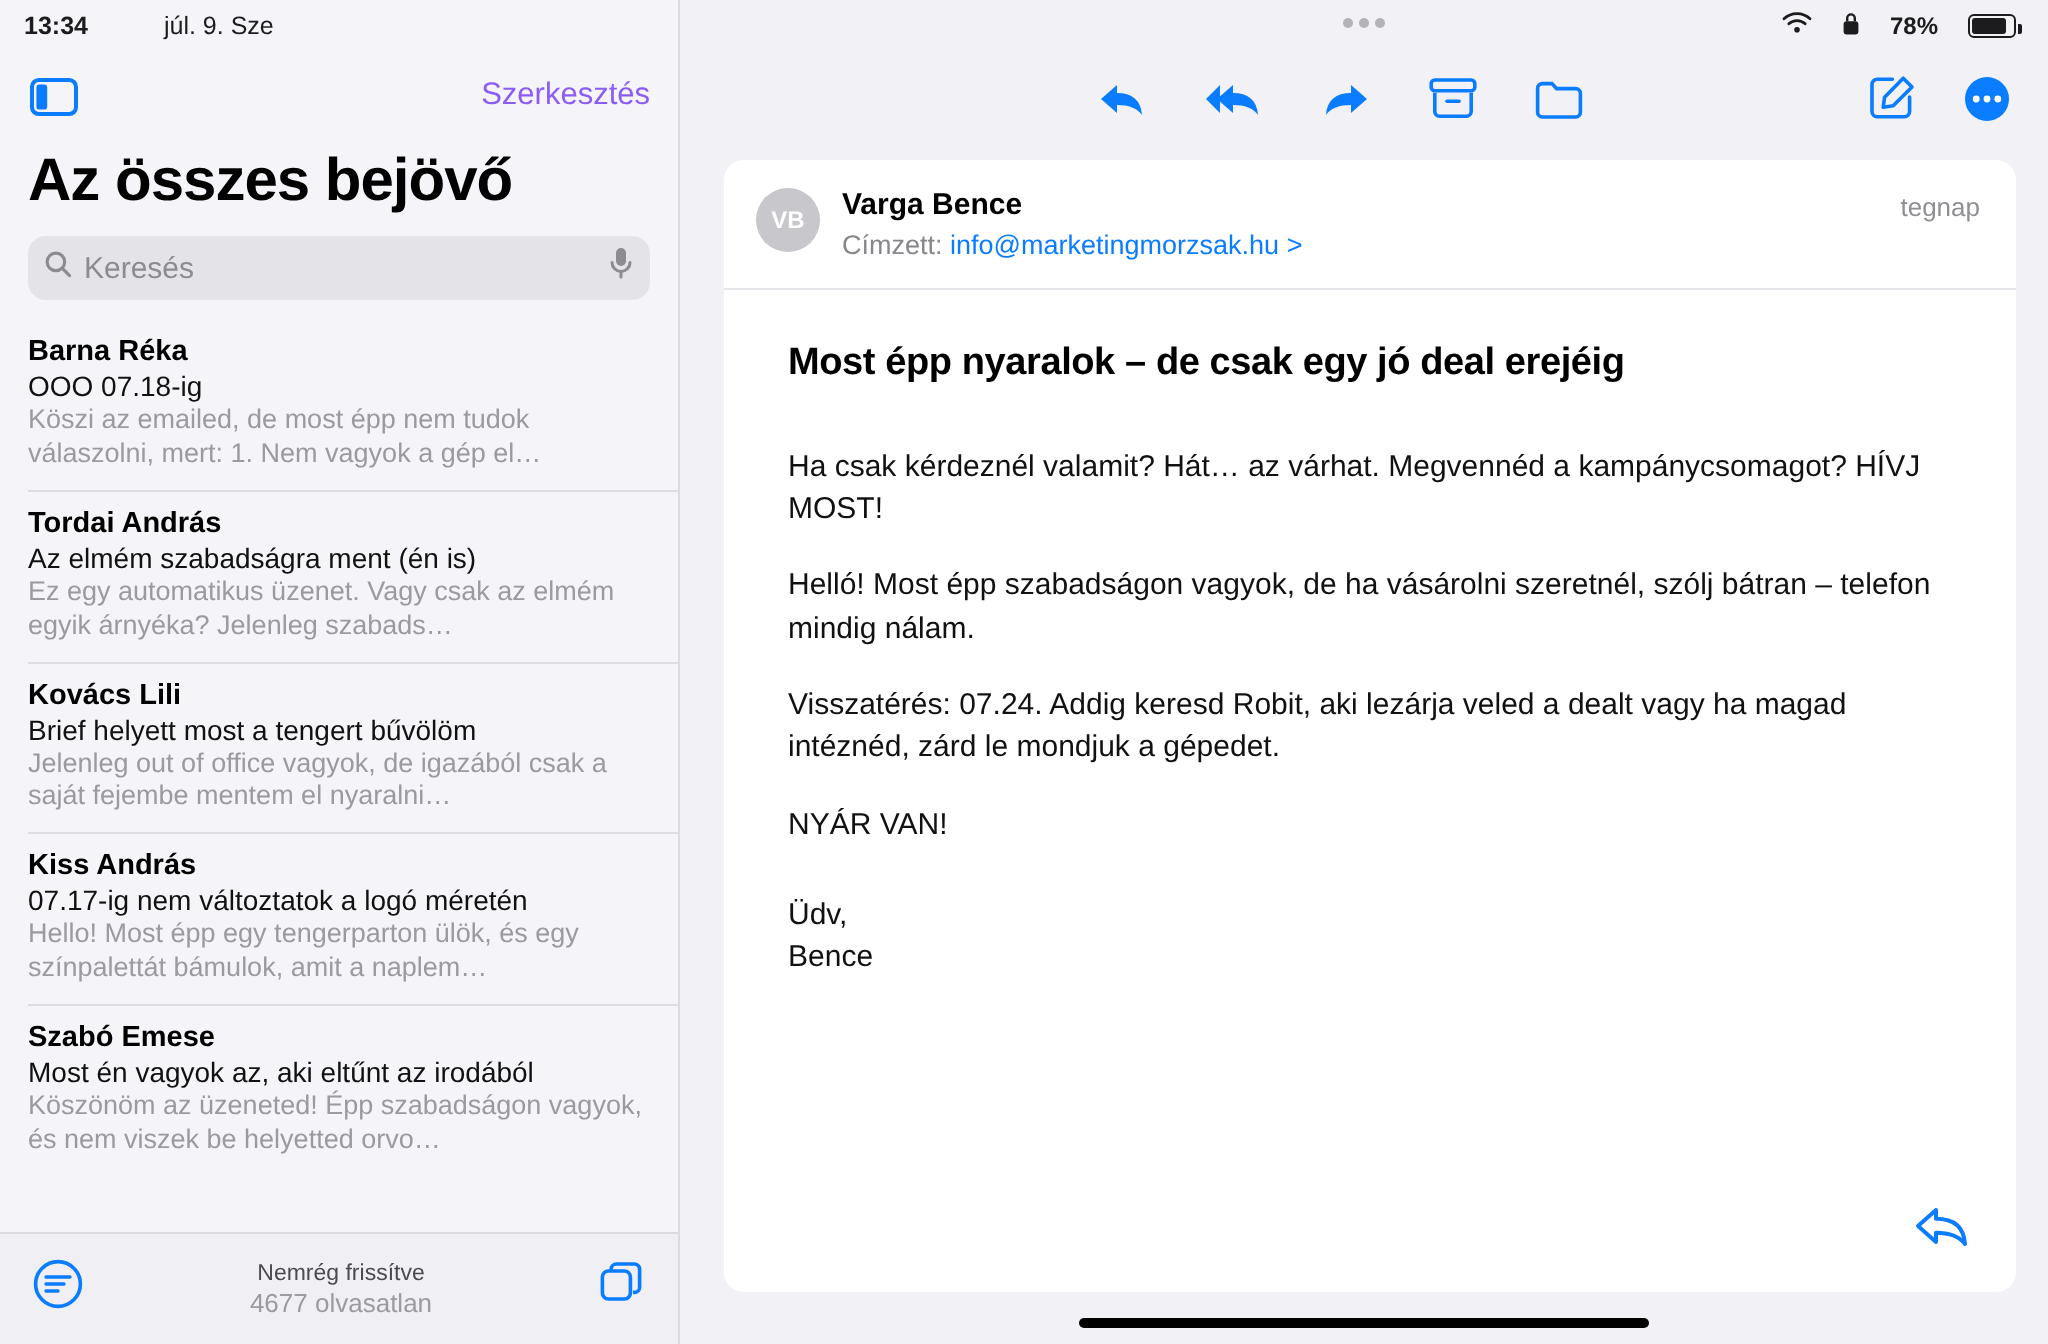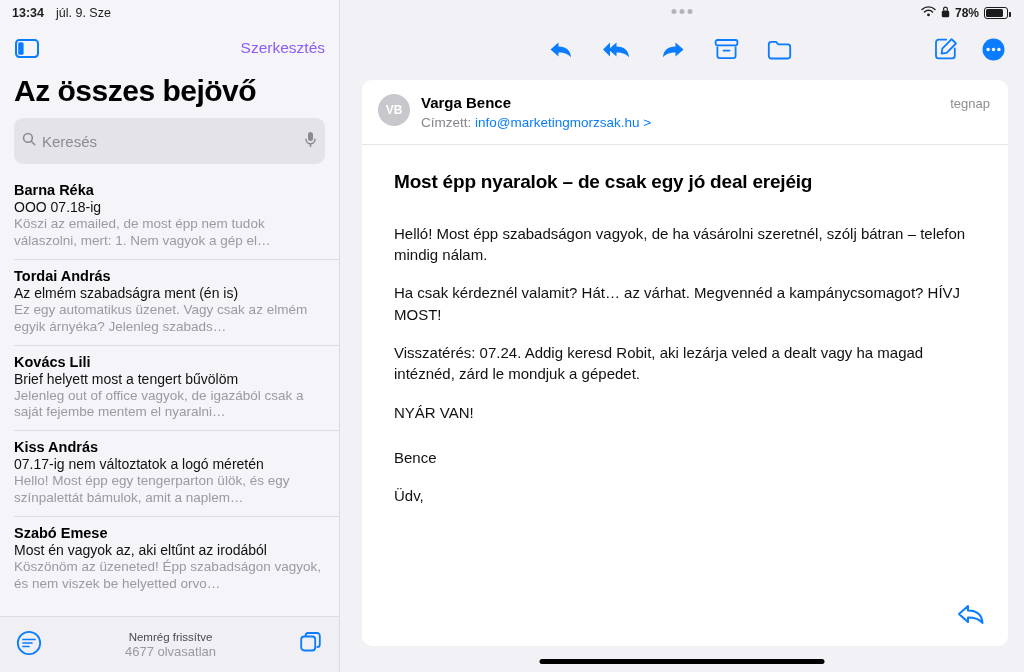--- a/index.html
+++ b/index.html
@@ -28,20 +28,21 @@
   }
 
   .status-bar {
     height: 26px;
     display: flex;
     align-items: center;
     padding: 0 10px 0 12px;
     font-size: 12.5px;
     color: #1c1c1e;
     font-weight: 600;
+    gap: 26px;
   }
   .status-bar .time { margin-right: 12px; }
   .status-bar .date { font-weight: 400; color: #1c1c1e; }
 
   .left-toolbar {
     height: 44px;
     display: flex;
     align-items: center;
     justify-content: space-between;
     padding: 0 14px 0 14px;
@@ -60,21 +61,21 @@
     font-weight: 700;
     letter-spacing: -0.5px;
     color: #000;
     padding: 4px 14px 10px 14px;
   }
 
   .search-wrap {
     padding: 0 14px 10px 14px;
   }
   .search-box {
-    height: 46px;
+    height: 32px;
     background: #e4e3e8;
     border-radius: 9px;
     display: flex;
     align-items: center;
     padding: 0 8px;
     gap: 6px;
     justify-content: flex-end;
   }
   .search-placeholder {
     flex: 1;
@@ -166,21 +167,21 @@
   .grabber i {
     display: block;
     width: 5px; height: 5px;
     border-radius: 50%;
     background: #b4b3b8;
   }
   .status-right {
     margin-left: auto;
     display: flex;
     align-items: center;
-    gap: 5px;
+    gap: 15px;
     font-size: 12px;
     font-weight: 600;
     color: #1c1c1e;
   }
   .battery-shell {
     width: 24px; height: 12px;
     border: 1.3px solid #1c1c1e;
     border-radius: 3px;
     position: relative;
     display: inline-block;
@@ -489,27 +490,27 @@
             <span>Címzett:</span>
             <span class="addr">info@marketingmorzsak.hu</span>
             <span class="chev">&gt;</span>
           </div>
         </div>
         <div class="hdr-date">tegnap</div>
       </div>
 
       <div class="msg-body">
         <div class="msg-subject">Most épp nyaralok – de csak egy jó deal erejéig</div>
+        <p class="msg-p">Ha csak kérdeznél valamit? Hát… az várhat. Megvennéd a kampánycsomagot? HÍVJ MOST!</p>
         <p class="msg-p">Helló! Most épp szabadságon vagyok, de ha vásárolni szeretnél, szólj bátran – telefon mindig nálam.</p>
-        <p class="msg-p">Ha csak kérdeznél valamit? Hát… az várhat. Megvennéd a kampánycsomagot? HÍVJ MOST!</p>
         <p class="msg-p">Visszatérés: 07.24. Addig keresd Robit, aki lezárja veled a dealt vagy ha magad intéznéd, zárd le mondjuk a gépedet.</p>
         <p class="msg-p">NYÁR VAN!</p>
         <p class="msg-p" style="margin-bottom:24px;"></p>
+        <p class="msg-p" style="margin-bottom:0;">Üdv,</p>
         <p class="msg-p">Bence</p>
-        <p class="msg-p" style="margin-bottom:0;">Üdv,</p>
       </div>
 
       <div class="reply-fab">
         <svg width="30" height="24" viewBox="0 0 30 24">
           <path d="M12 4 3 12l9 8v-4.6c7 0 11.5 1.7 14.5 5.6C25.9 12.4 20.6 8.4 12 8.4z" fill="none" stroke="#0a7cff" stroke-width="2" stroke-linejoin="round"></path>
         </svg>
       </div>
     </div>
 
     <div style="height:26px"></div>

